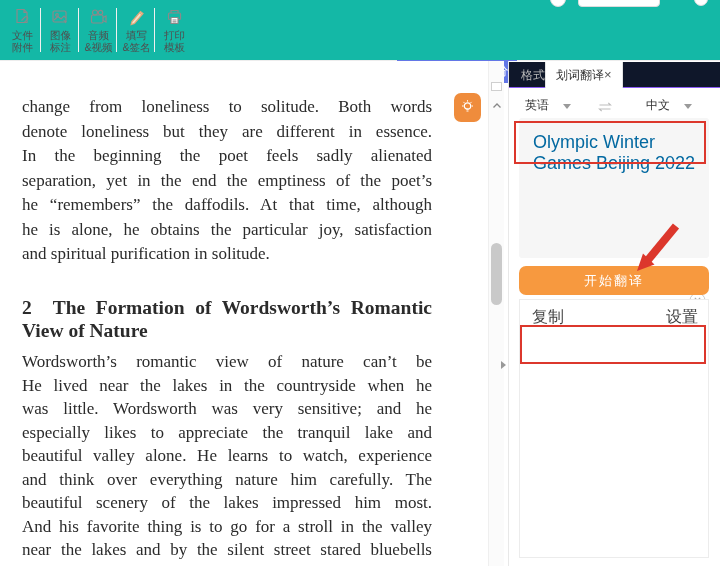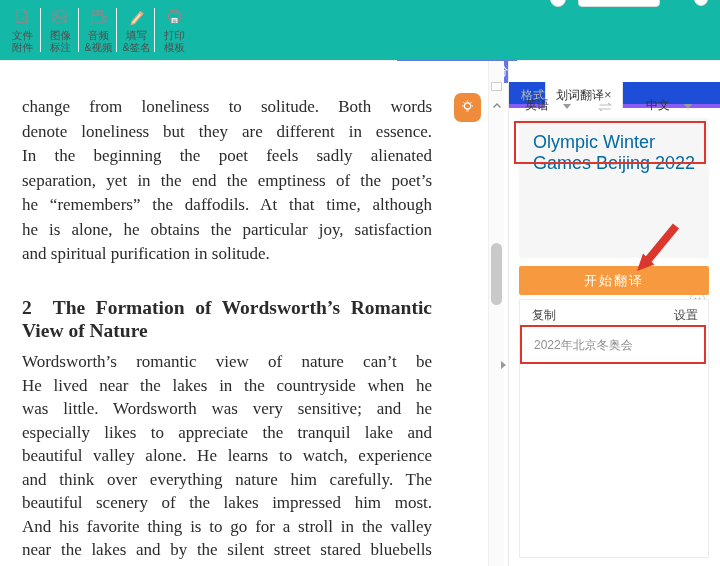--- a/index.html
+++ b/index.html
@@ -63,21 +63,21 @@
   #scroll-thumb { position:absolute; left:2px; top:182px; width:11px; height:62px; background:#c9c9c9; border-radius:6px; }
   #collapse-handle { position:absolute; left:500px; top:356px; width:8px; height:12px; }
 
   
   #panel {
     position:absolute; left:508px; top:61px; width:212px; height:505px;
     background:#fff; border-left:1px solid #e8e8e8;
   }
   #tabbar {
     position:absolute; left:0; top:1px; width:211px; height:26px;
-    background:#1d4ed8; border-bottom:4px solid #8b5cf6;margin-top:20px;
+    background:#0f172a; border-bottom:1px solid #8b5cf6;
   }
   #tab-format {
     position:absolute; left:8px; top:0; height:26px; line-height:26px;
     font-size:12px; color:#b8b8b8; padding:0 4px;
   }
   #tab-translate {
     position:absolute; left:36px; top:0; height:26px; line-height:27px;
     background:#fff; border-left:1px solid #e3e3e3; border-right:1px solid #e3e3e3;
     padding:0 10px; font-size:12px; color:#333; display:flex; align-items:center;
   }
@@ -92,30 +92,30 @@
 
   #input-area {
     position:absolute; left:10px; top:57px; width:190px; height:140px;
     background:#f6f6f6; border-radius:3px;
   }
   #input-text { position:absolute; left:14px; top:14px; width:164px; font-size:18px; color:#0369a1; }
   #clear-btn { position:absolute; left:170px; top:174px; width:17px; height:17px; }
 
   #translate-btn {
     position:absolute; left:10px; top:205px; width:190px; height:29px;
-    background:#F7993F; border-radius:2px; border:none;
+    background:#F7993F; border-radius:7px; border:none;
     color:#fff; font-size:13px; letter-spacing:2px;
     display:flex; align-items:center; justify-content:center;
   }
 
   #result-box {
     position:absolute; left:10px; top:238px; width:190px; height:259px;
     border:1px solid #ececec; background:#fff;
   }
-  #result-head { display:flex; justify-content:space-between; padding:7px 10px 0 12px; font-size:12px; color:#444; }
+  #result-head { display:flex; justify-content:space-between; padding:7px 10px 0 12px; font-size:16px; color:#444; }
   #result-text { position:absolute; left:14px; top:37px; font-size:12px; color:#8f8f8f; }
 
   
   .anno-box { position:absolute; border:2px solid #DC372C; }
   #anno-input { left:514px; top:121px; width:192px; height:43px; }
   #anno-result { left:520px; top:325px; width:186px; height:39px; }
   #anno-arrow { position:absolute; left:634px; top:222px; width:48px; height:52px; }
 </style>
 </head>
 <body>
@@ -321,21 +321,20 @@
 
     <button id="translate-btn">
       <span>开始翻译</span>
     </button>
 
     <div id="result-box">
       <div id="result-head">
         <span>复制</span>
         <span>设置</span>
       </div>
-      <div id="result-text">2022年北京冬奥会</div>
     </div>
   </div>
 
   <div class="anno-box" id="anno-input"></div>
   <div class="anno-box" id="anno-result"></div>
   <span id="anno-arrow">
     <svg width="48" height="52" viewBox="0 0 48 52">
       <path d="M42 4 L14 38" stroke="#DC372C" stroke-width="8" fill="none"></path>
       <polygon points="3,49 20.5,42.5 9,31.5" fill="#DC372C"></polygon>
     </svg>

